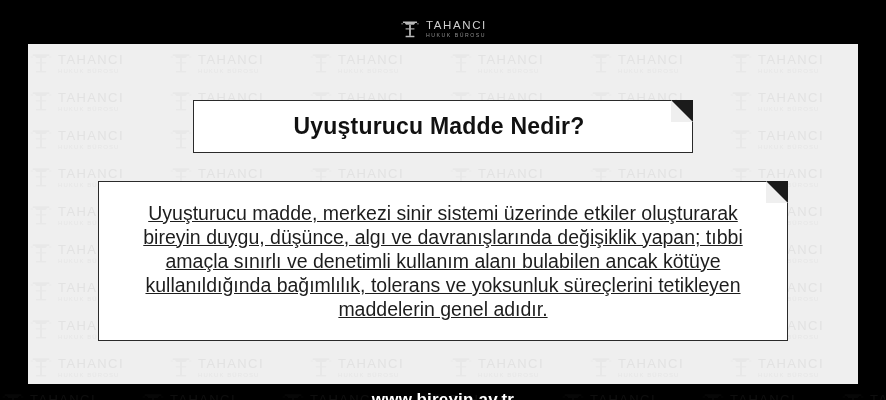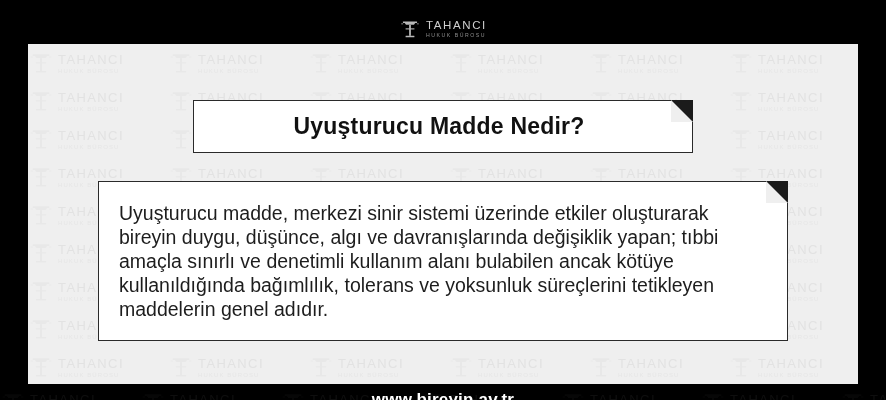--- a/index.html
+++ b/index.html
@@ -183,23 +183,24 @@
     height: 160px;
     display: flex;
     align-items: center;
     justify-content: center;
     padding: 0 20px;
   }
   #body-text {
     font-size: 19.5px;
     line-height: 1.24;
     color: #1d1d1d;
-    text-align: left;
+    text-align: center;
     font-weight: 400;
     white-space: pre-line;
+    text-decoration: underline;
   }
 
   
   #footer {
     position: absolute;
     left: 0;
     top: 368px;
     width: 886px;
     height: 32px;
     background: #000000;

